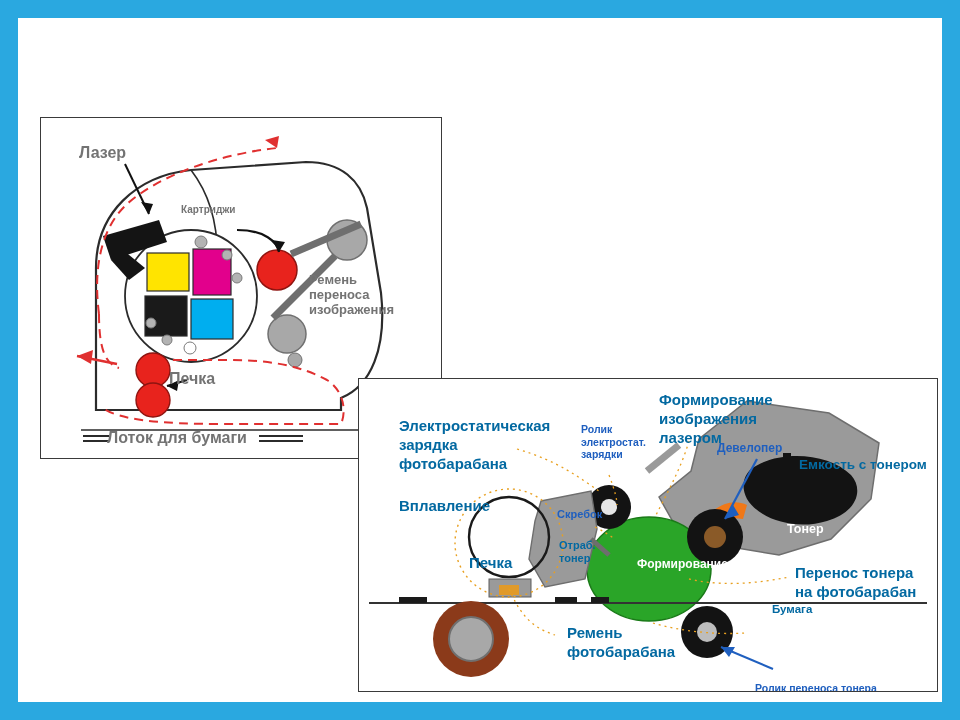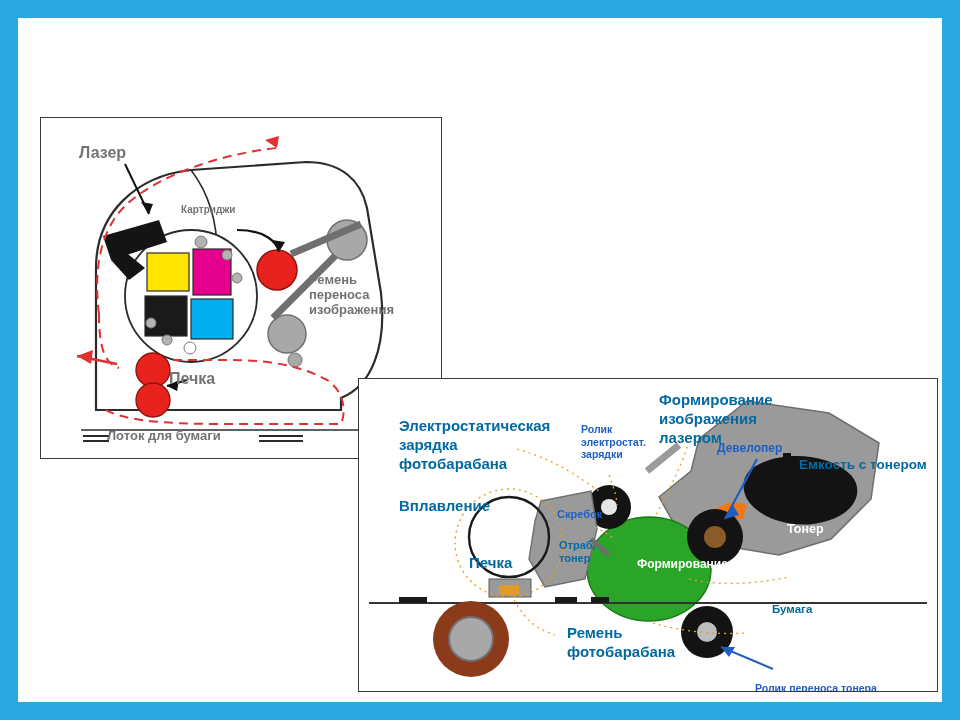--- a/index.html
+++ b/index.html
@@ -62,21 +62,21 @@
     color: #737373;
     font-weight: bold;
     line-height: 1.15;
   }
 
   
   .f1-laser      { left: 38px;  top: 26px;  font-size: 16px; }
   .f1-cartridge  { left: 140px; top: 86px;  font-size: 10px; }
   .f1-belt       { left: 268px; top: 155px; font-size: 13px; }
   .f1-oven       { left: 128px; top: 252px; font-size: 16px; }
-  .f1-tray       { left: 66px;  top: 311px; font-size: 13px; }
+  .f1-tray       { left: 66px;  top: 311px; font-size: 16px; }
 
   
   .fig2 {
     position: absolute;
     left: 340px;
     top: 360px;
     width: 578px;
     height: 312px;
     background: #ffffff;
     border: 1px solid #3a3a3a;
@@ -256,20 +256,24 @@
 
       <div class="f2-lbl f2-otrab">
         <span>Отраб.</span><br>
         <span>тонер</span>
       </div>
 
       <div class="f2-lbl f2-pechka">Печка</div>
       <div class="f2-lbl f2-white f2-fotobar">Формирование</div>
       <div class="f2-lbl f2-white f2-toner">Тонер</div>
 
+      <div class="f2-lbl f2-perenosfb">
+        <span>Перенос тонера</span><br>
+        <span>на фотобарабан</span>
+      </div>
 
       <div class="f2-lbl f2-bumaga">Бумага</div>
 
       <div class="f2-lbl f2-ochistka">
         <span>Ремень</span><br>
         <span>фотобарабана</span>
       </div>
 
 
       <div class="f2-lbl f2-blue f2-rolikper">Ролик переноса тонера</div>

